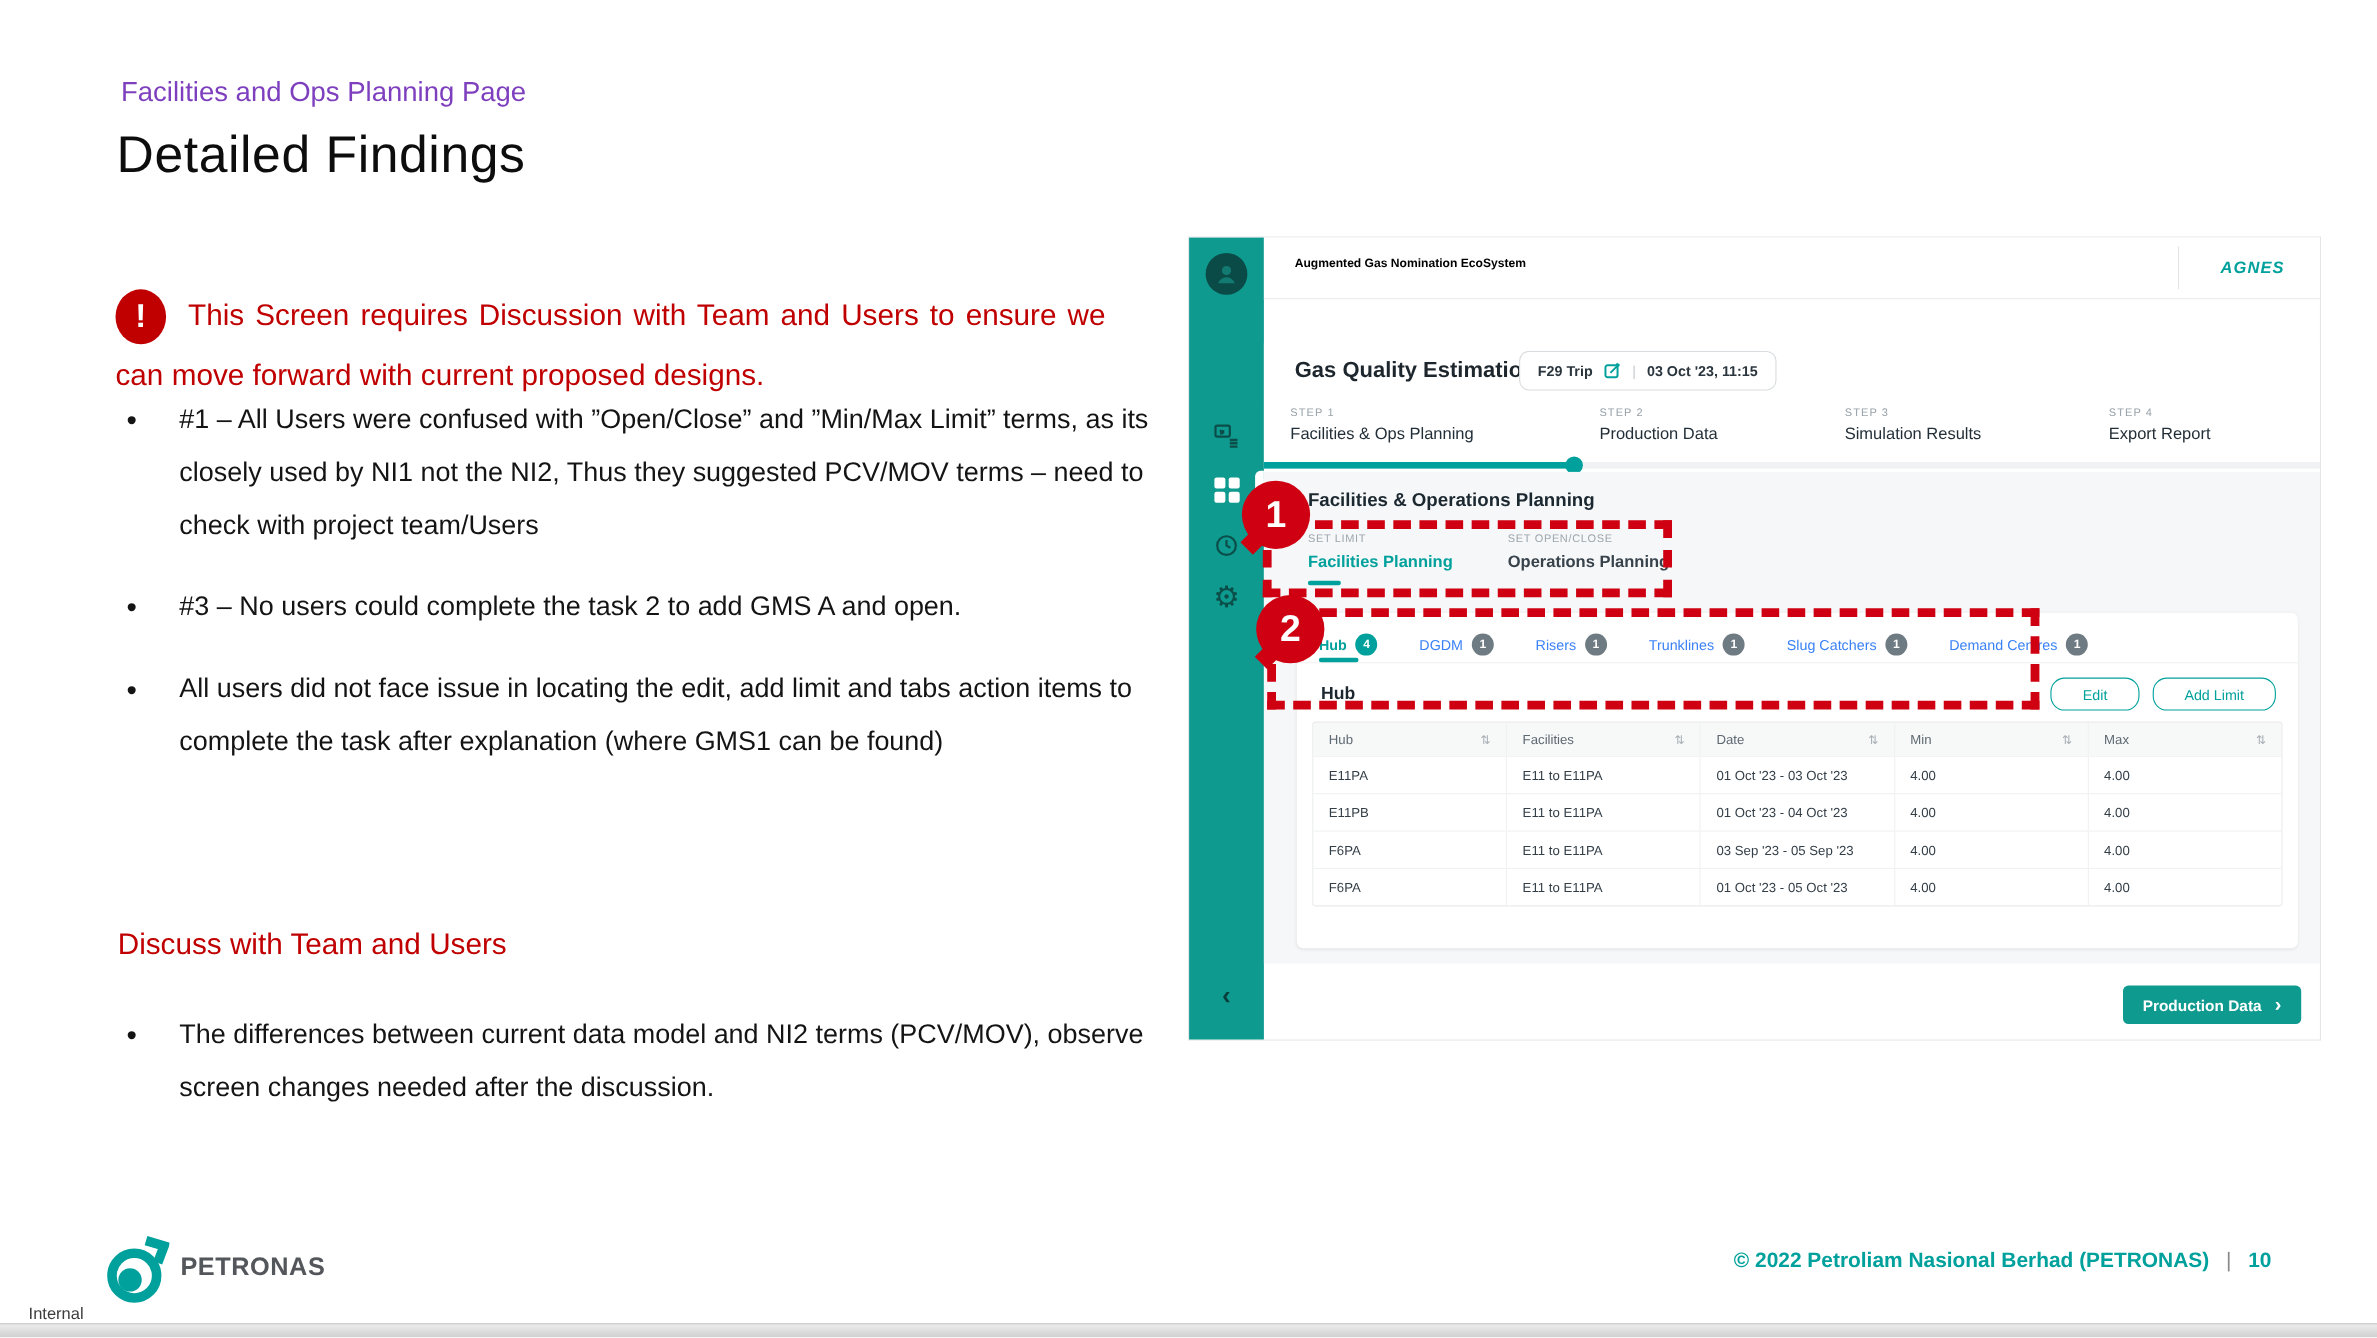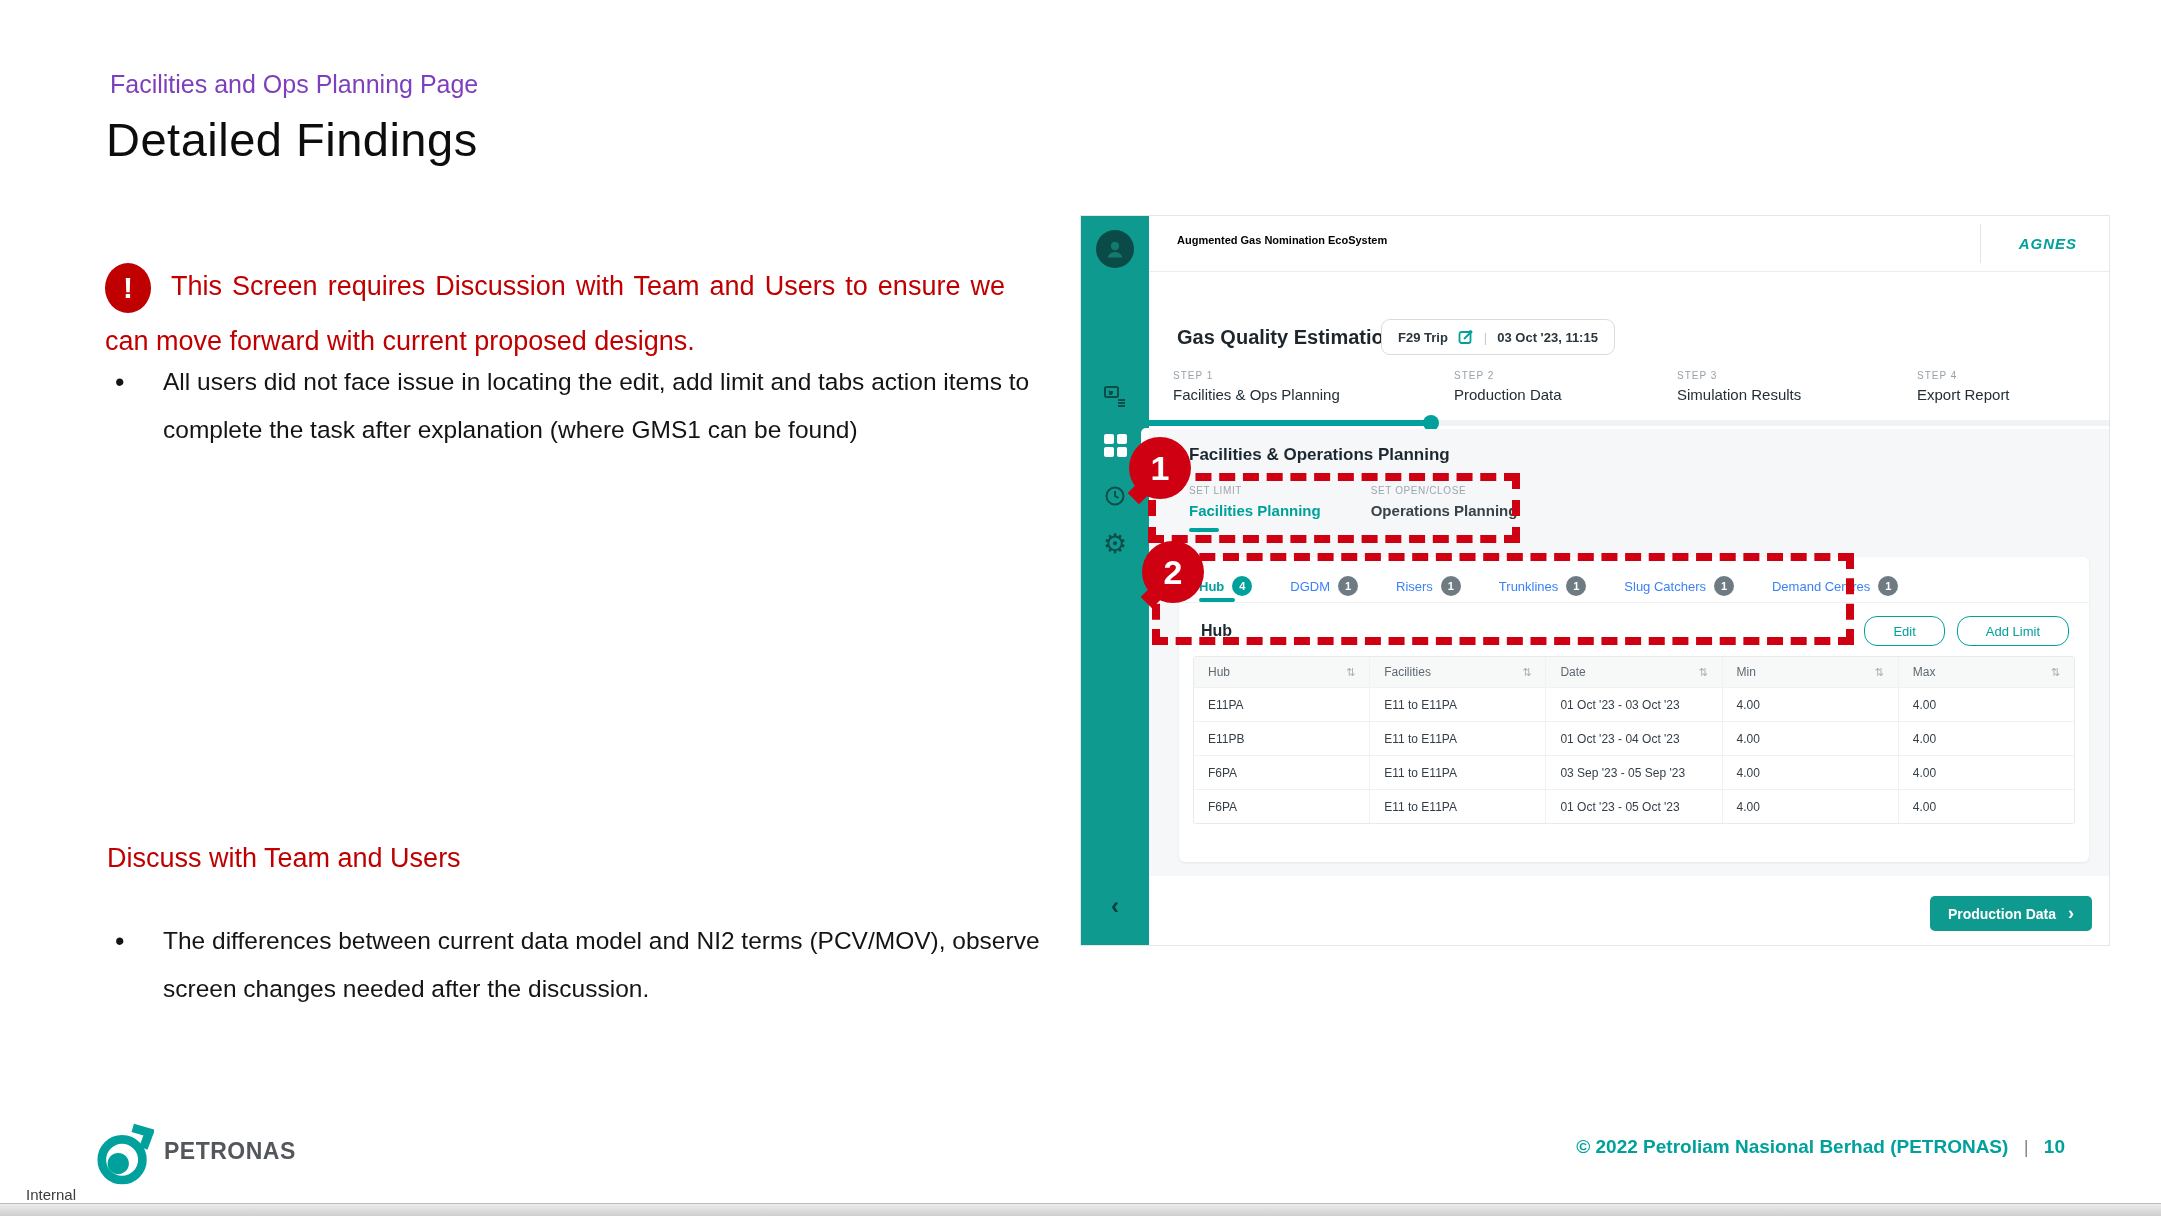--- a/index.html
+++ b/index.html
@@ -129,20 +129,22 @@
 <body>
 
 <div class="slide">
 
   <div class="subtitle">Facilities and Ops Planning Page</div>
   <div class="page-title-main">Detailed Findings</div>
 
   <p class="warning"><span class="warn-icon">!</span><span>This Screen requires Discussion with Team and Users to ensure we can move forward with current proposed designs.</span></p>
 
   <ul class="bullets b1">
+    <li>#1 – All Users were confused with ”Open/Close” and ”Min/Max Limit” terms, as its closely used by NI1 not the NI2, Thus they suggested PCV/MOV terms – need to check with project team/Users</li>
+    <li>#3 – No users could complete the task 2 to add GMS A and open.</li>
     <li>All users did not face issue in locating the edit, add limit and tabs action items to complete the task after explanation (where GMS1 can be found)</li>
   </ul>
 
   <div class="discuss-heading">Discuss with Team and Users</div>
 
   <ul class="bullets b2">
     <li>The differences between current data model and NI2 terms (PCV/MOV), observe screen changes needed after the discussion.</li>
   </ul>
 
   <div class="app">

